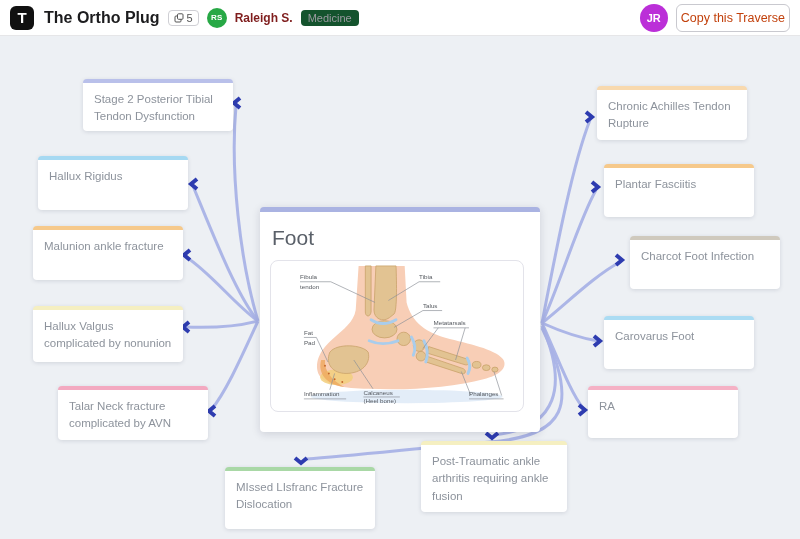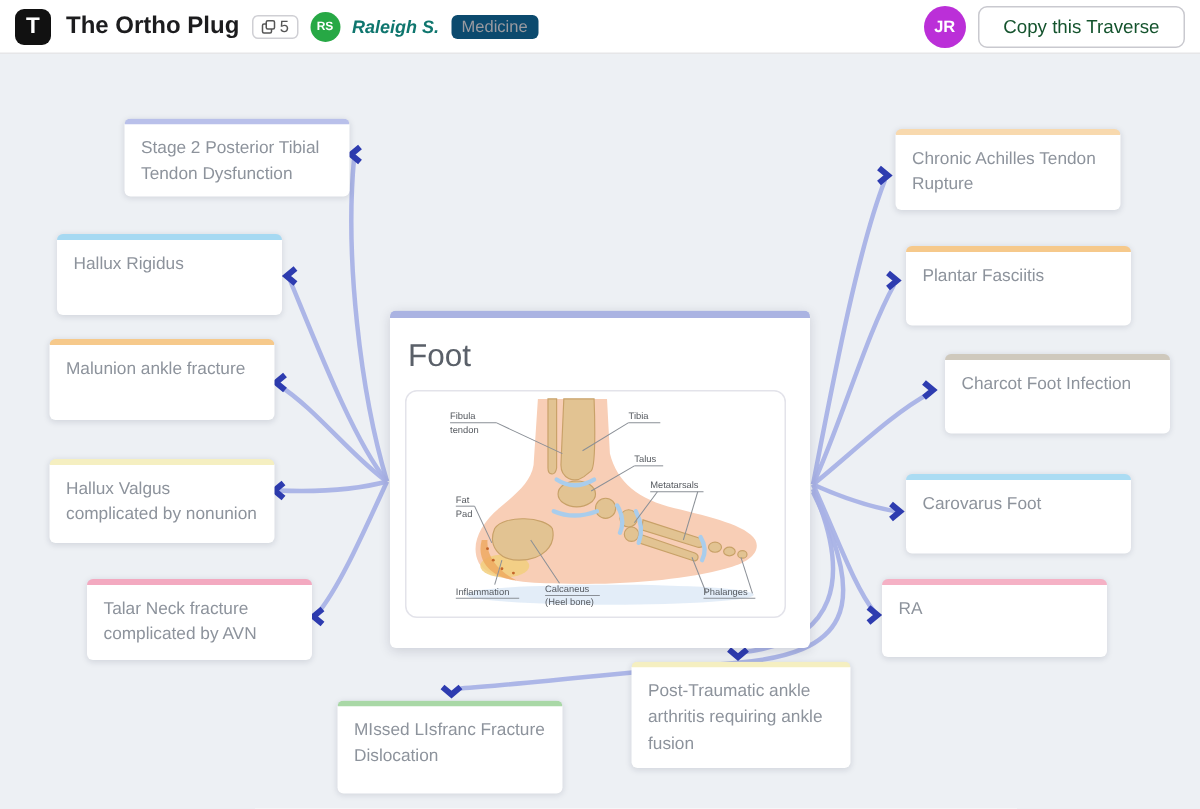--- a/index.html
+++ b/index.html
@@ -13,24 +13,24 @@
   .header-left, .header-right { display:flex; align-items:center; gap:8px; }
   .logo { width:24px; height:24px; background:#111; border-radius:6px; color:#fff; display:flex;
           align-items:center; justify-content:center; font-weight:bold; font-size:15px; cursor:pointer; }
   .app-title { font-size:16px; font-weight:700; color:#1c1c1e; margin-left:2px; }
   .count-badge { display:inline-flex; align-items:center; gap:3px; border:1px solid #cfcfd4; border-radius:4px;
                  padding:1px 5px; font-size:11px; color:#555; background:#fff; cursor:pointer; }
   .avatar { border-radius:50%; color:#fff; display:flex; align-items:center; justify-content:center;
             font-weight:bold; cursor:pointer; }
   .avatar-green { width:20px; height:20px; font-size:8px; background:var(--owner-avatar-bg,#27a845); }
   .avatar-purple { width:28px; height:28px; font-size:11px; background:var(--user-avatar-bg,#bb2fd8); }
-  .owner-name { font-size:12px; font-weight:700; color:#0f766e;font-style:italic; }
-  .category-badge { font-size:11px; color:#9a9aa0; background:#0c4a6e; border-radius:4px; padding:2px 7px; }
-  .copy-btn { font-family:inherit; font-size:12.5px; color:#14532d; background:#fff; border:1px solid #c9c9cf;
-              border-radius:6px; padding:6px 16px; cursor:pointer; }
+  .owner-name { font-size:12px; font-weight:700; color:#7f1d1d; }
+  .category-badge { font-size:11px; color:#9a9aa0; background:#14532d; border-radius:4px; padding:2px 7px; }
+  .copy-btn { font-family:inherit; font-size:12.5px; color:#c2410c; background:#fff; border:1px solid #c9c9cf;
+              border-radius:6px; padding:6px 4px; cursor:pointer; }
 
   
   .canvas { position:absolute; top:36px; left:0; width:704px; height:503px; }
   .connections { position:absolute; top:0; left:0; width:800px; height:503px; pointer-events:none; z-index:1; }
   .connector { fill:none; stroke:var(--connector,#a9b2e6); stroke-width:3; opacity:.95; }
   .chevron   { fill:none; stroke:var(--arrowhead,#2e3cb0); stroke-width:4; }
 
   .node { position:absolute; z-index:2; background:#fff; border-radius:4px; border-top:4px solid #ccc;
           box-shadow:0 1px 4px rgba(25,30,60,.13); padding:8px 11px; font-size:11.5px; line-height:1.5;
           color:var(--card-text,#8d939c); cursor:pointer; }

